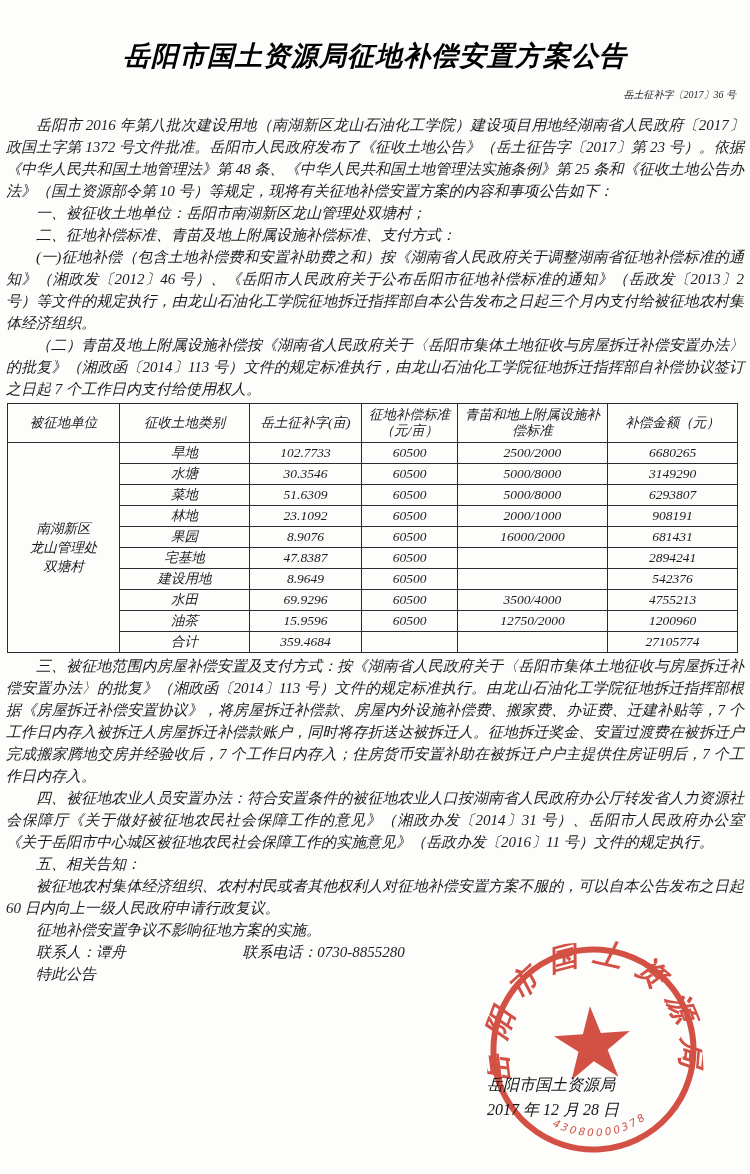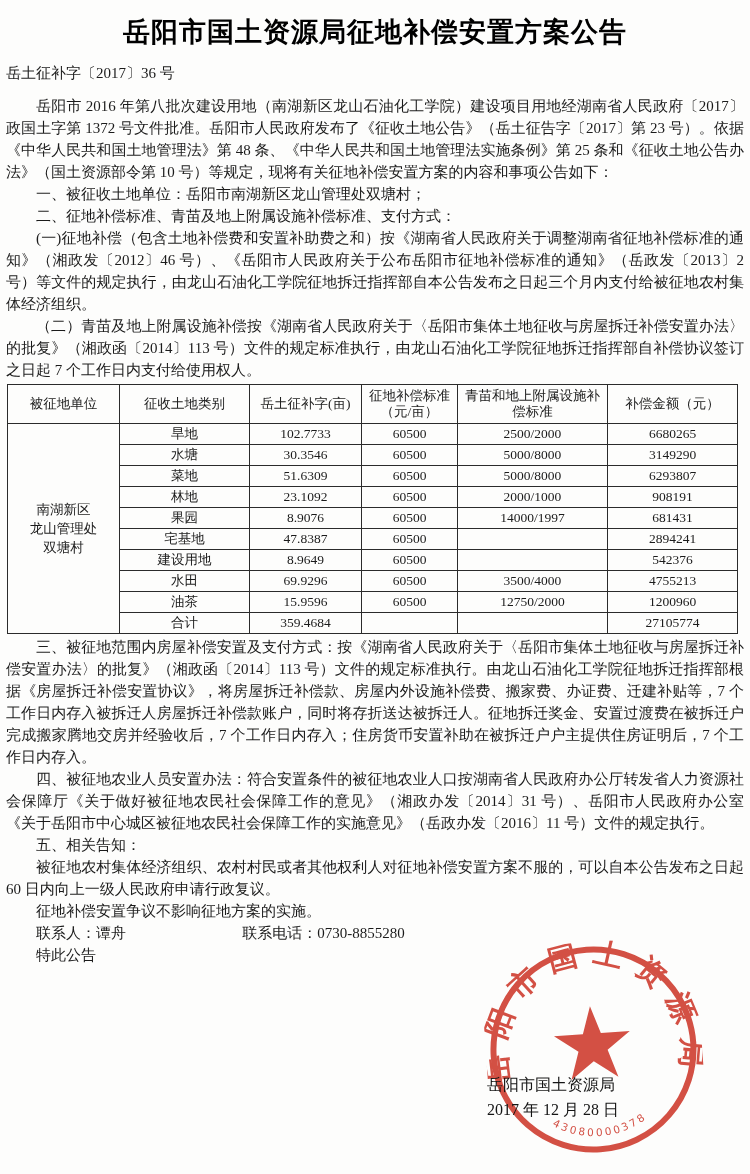--- a/index.html
+++ b/index.html
@@ -5,33 +5,34 @@
   html,body{margin:0;padding:0;background:#e8e8e8;}
   .page{
     position:relative;
     width:750px;height:1174px;
     margin:0 auto;
     background:#fdfdfc;
     color:#1b1b1b;
     font-family:"Liberation Serif","DejaVu Serif",serif;
     overflow:hidden;
     box-sizing:border-box;
-    padding:12px 6px 0 6px;
+    padding:36px 6px 0 6px;
+    font-style:italic;
   }
   .doc-title{
     text-align:center;
     font-size:27px;
     font-weight:bold;
     letter-spacing:1px;
     margin:2px 0 10px 0;
     color:#000;
   }
   .doc-number{
-    text-align:left;
-    font-size:15px;
+    text-align:right;
+    font-size:10px;
     padding-right:8px;
     margin:14px 0 12px 0;
   }
   .body-text p{
     margin:0;
     font-size:15px;
     line-height:22px;
     text-align:justify;
     text-indent:2em;
     word-break:break-all;
@@ -144,21 +145,21 @@
             <td>林地</td>
             <td>23.1092</td>
             <td>60500</td>
             <td>2000/1000</td>
             <td>908191</td>
           </tr>
           <tr>
             <td>果园</td>
             <td>8.9076</td>
             <td>60500</td>
-            <td>14000/1997</td>
+            <td>16000/2000</td>
             <td>681431</td>
           </tr>
           <tr>
             <td>宅基地</td>
             <td>47.8387</td>
             <td>60500</td>
             <td></td>
             <td>2894241</td>
           </tr>
           <tr>

